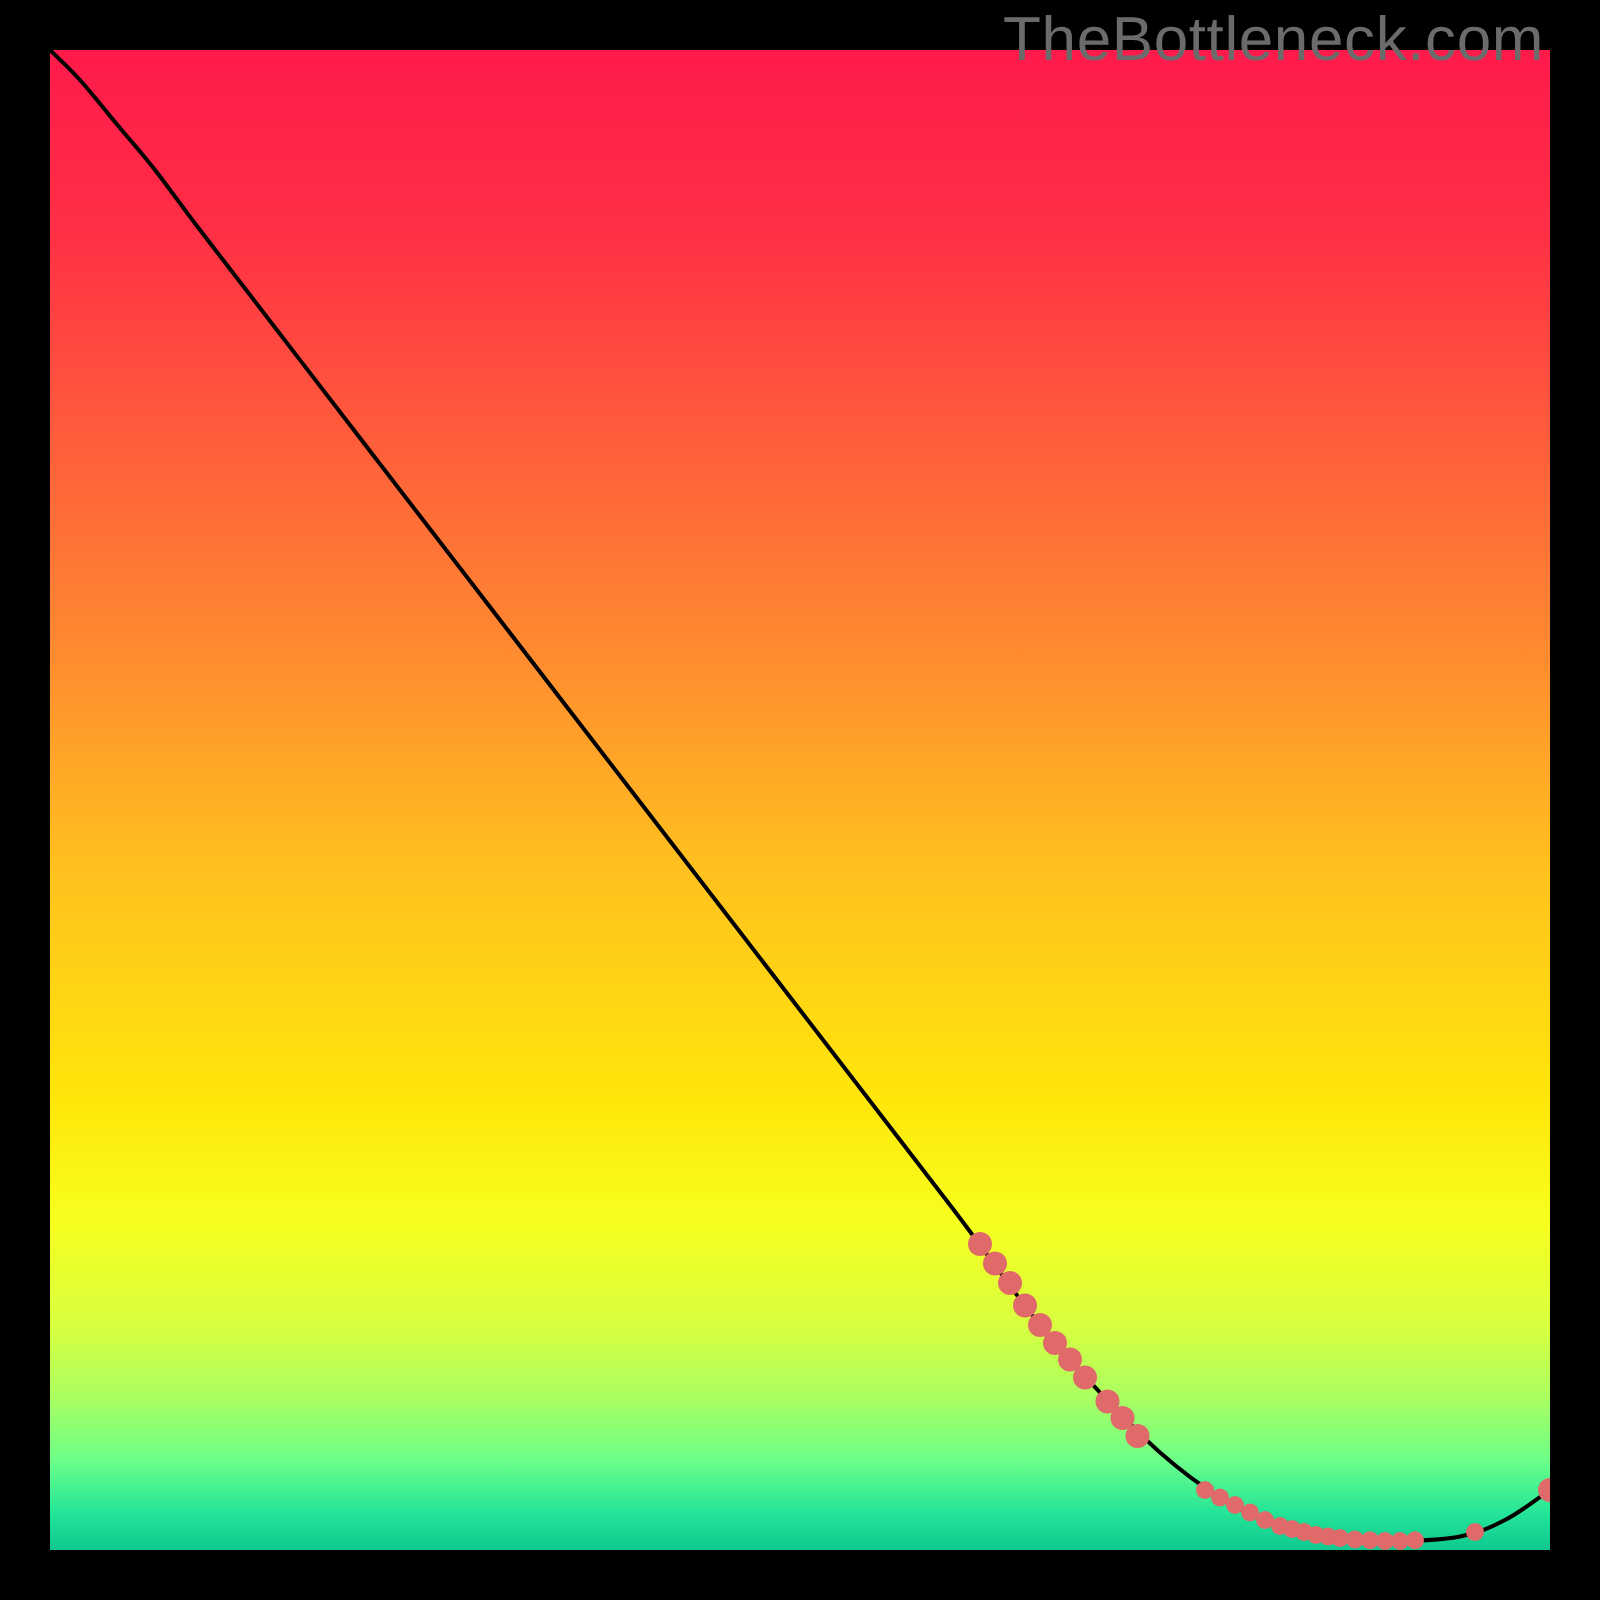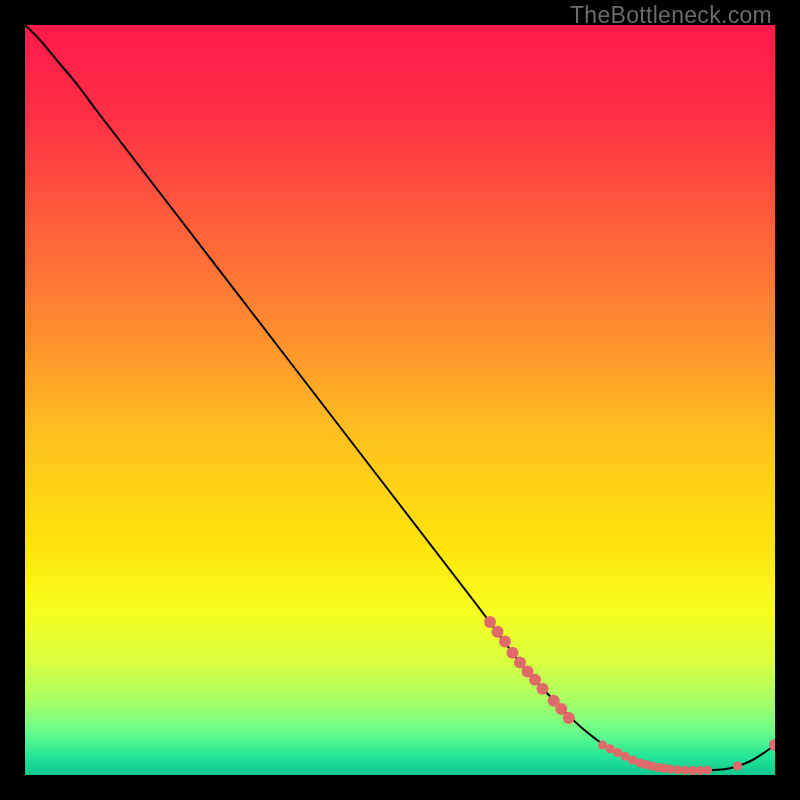--- a/index.html
+++ b/index.html
@@ -16,21 +16,21 @@
     top: 25px;
     width: 750px;
     height: 750px;
     background: #000000;
   }
   .watermark {
     position: absolute;
     top: 2px;
     right: 28px;
     font-family: Arial, Helvetica, sans-serif;
-    font-size: 23px;
+    font-size: 31px;
     color: #6b6b6b;
     letter-spacing: 0.3px;
     pointer-events: none;
   }
   svg {
     display: block;
   }
 </style>
 </head>
 <body>

